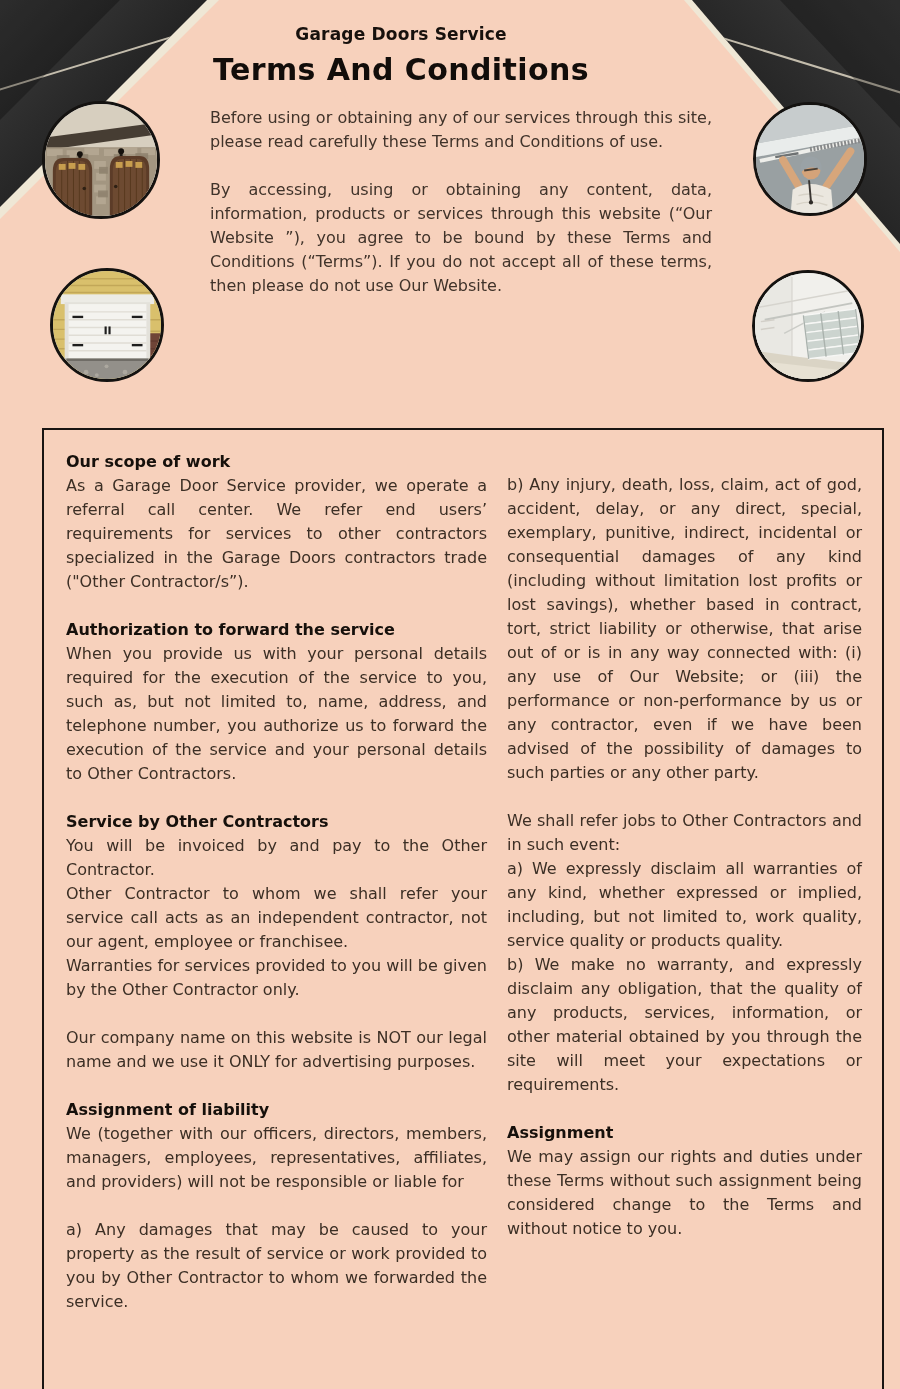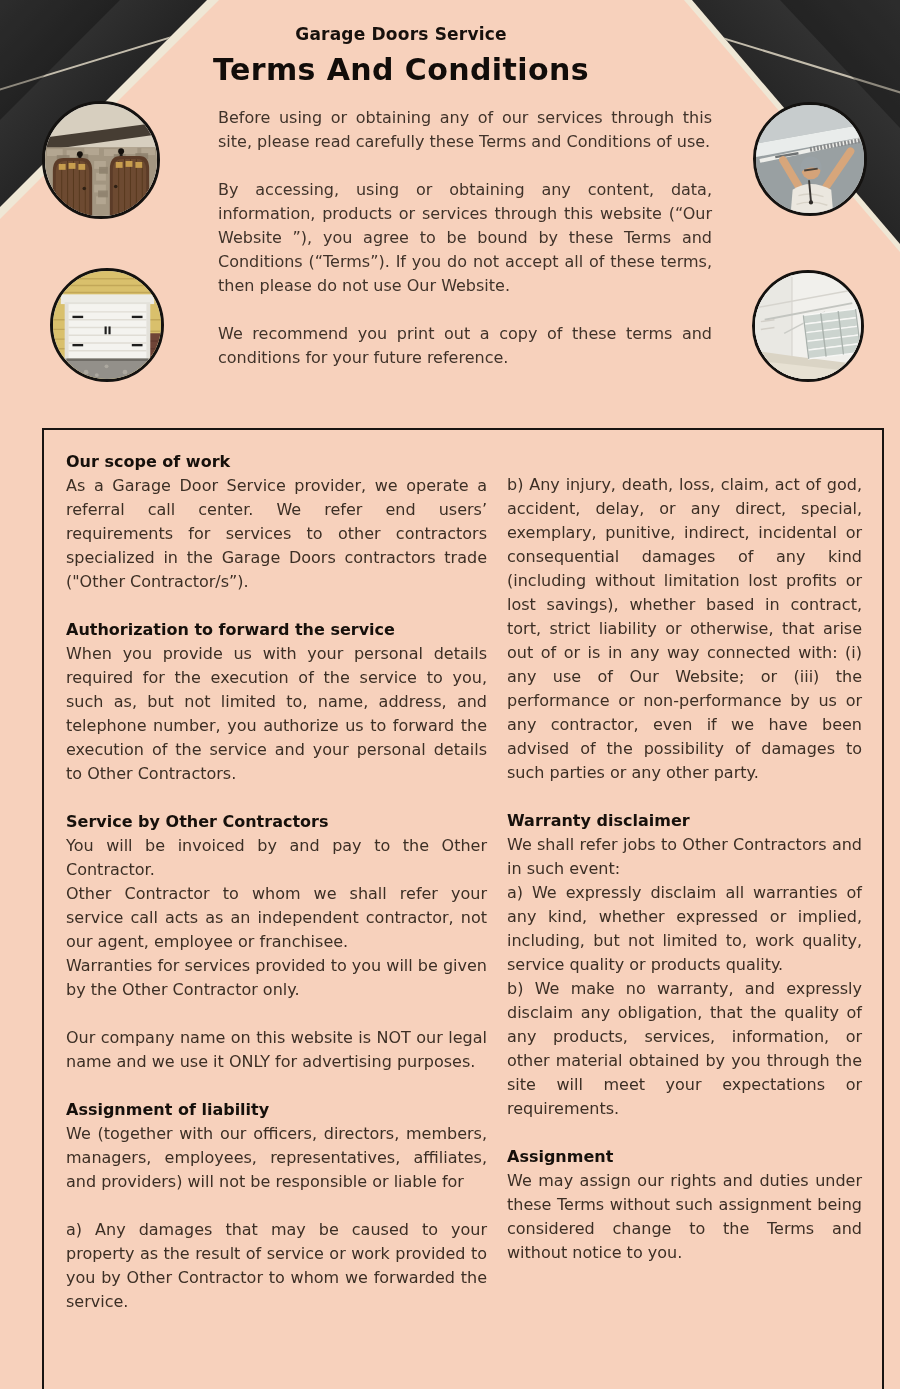--- a/index.html
+++ b/index.html
@@ -35,21 +35,21 @@
   .corner-tl .c-fold{clip-path:polygon(0 0,120px 0,0 120px);}
   .corner-tr .c-fold{clip-path:polygon(160px 0,280px 0,280px 128px);}
 
   
   .header{position:absolute;top:24px;left:0;width:824px;text-align:center;padding-right:22px;box-sizing:border-box;}
   .brand{font-size:17px;font-weight:bold;color:#17110d;letter-spacing:.2px;margin:0;}
   .title{font-size:30px;font-weight:bold;color:#120d0a;letter-spacing:.4px;margin:8px 0 0 0;}
 
   
   .intro{position:absolute;left:206px;top:106px;width:506px;font-size:16px;line-height:24px;text-align:justify;color:#40332a;}
-  .intro p{margin:0 0 24px 12px;}
+  .intro p{margin:0 0 24px 4px;}
   .intro p:last-child{margin-bottom:0;}
 
   
   .circle{position:absolute;border-radius:50%;border:3px solid #141210;overflow:hidden;box-sizing:border-box;background:#ccc;}
   .circle svg{display:block;width:100%;height:100%;}
   .ph1{left:42px;top:101px;width:118px;height:118px;}
   .ph2{left:50px;top:268px;width:114px;height:114px;}
   .ph3{left:753px;top:102px;width:114px;height:114px;}
   .ph4{left:752px;top:270px;width:112px;height:112px;}
 
@@ -92,21 +92,20 @@
   </div>
 
   <div class="header">
     <div class="brand">Garage Doors Service</div>
     <h1 class="title">Terms And Conditions</h1>
   </div>
 
   <div class="intro">
       <p>Before using or obtaining any of our services through this site, please read carefully these Terms and Conditions of use.</p>
       <p>By accessing, using or obtaining any content, data, information, products or services through this website (“Our Website ”), you agree to be bound by these Terms and Conditions (“Terms”). If you do not accept all of these terms, then please do not use Our Website.</p>
-      <p>We recommend you print out a copy of these terms and conditions for your future reference.</p>
     </div>
 
   <div class="circle ph1">
     <svg viewBox="0 0 114 114" preserveAspectRatio="none">
       <rect x="0" y="0" width="114" height="114" fill="#d7cfbf"></rect>
       <polygon points="0,34 114,19 114,31 0,47" fill="#463d33"></polygon>
       <rect x="0" y="44" width="114" height="70" fill="#a39681"></rect>
       <g fill="#b5a893" opacity="0.9">
         <rect x="2" y="46" width="16" height="7"></rect>
           <rect x="22" y="47" width="14" height="7"></rect>
@@ -305,21 +304,20 @@
           </div>
         </section>
       </div>
     <div class="col col-right">
         <section class="tsec">
           <div class="tblock">
             <p class="tp">b) Any injury, death, loss, claim, act of god, accident, delay, or any direct, special, exemplary, punitive, indirect, incidental or consequential damages of any kind (including without limitation lost profits or lost savings), whether based in contract, tort, strict liability or otherwise, that arise out of or is in any way connected with: (i) any use of Our Website; or (iii) the performance or non-performance by us or any contractor, even if we have been advised of the possibility of damages to such parties or any other party.</p>
           </div>
         </section>
         <section class="tsec">
-          <h3 class="thead">Warranty disclaimer</h3>
           <div class="tblock">
             <p class="tp">We shall refer jobs to Other Contractors and in such event:</p>
             <p class="tp">a) We expressly disclaim all warranties of any kind, whether expressed or implied, including, but not limited to, work quality, service quality or products quality.</p>
             <p class="tp">b) We make no warranty, and expressly disclaim any obligation, that the quality of any products, services, information, or other material obtained by you through the site will meet your expectations or requirements.</p>
           </div>
         </section>
         <section class="tsec">
           <h3 class="thead">Assignment</h3>
           <div class="tblock">
             <p class="tp">We may assign our rights and duties under these Terms without such assignment being considered change to the Terms and without notice to you.</p>

